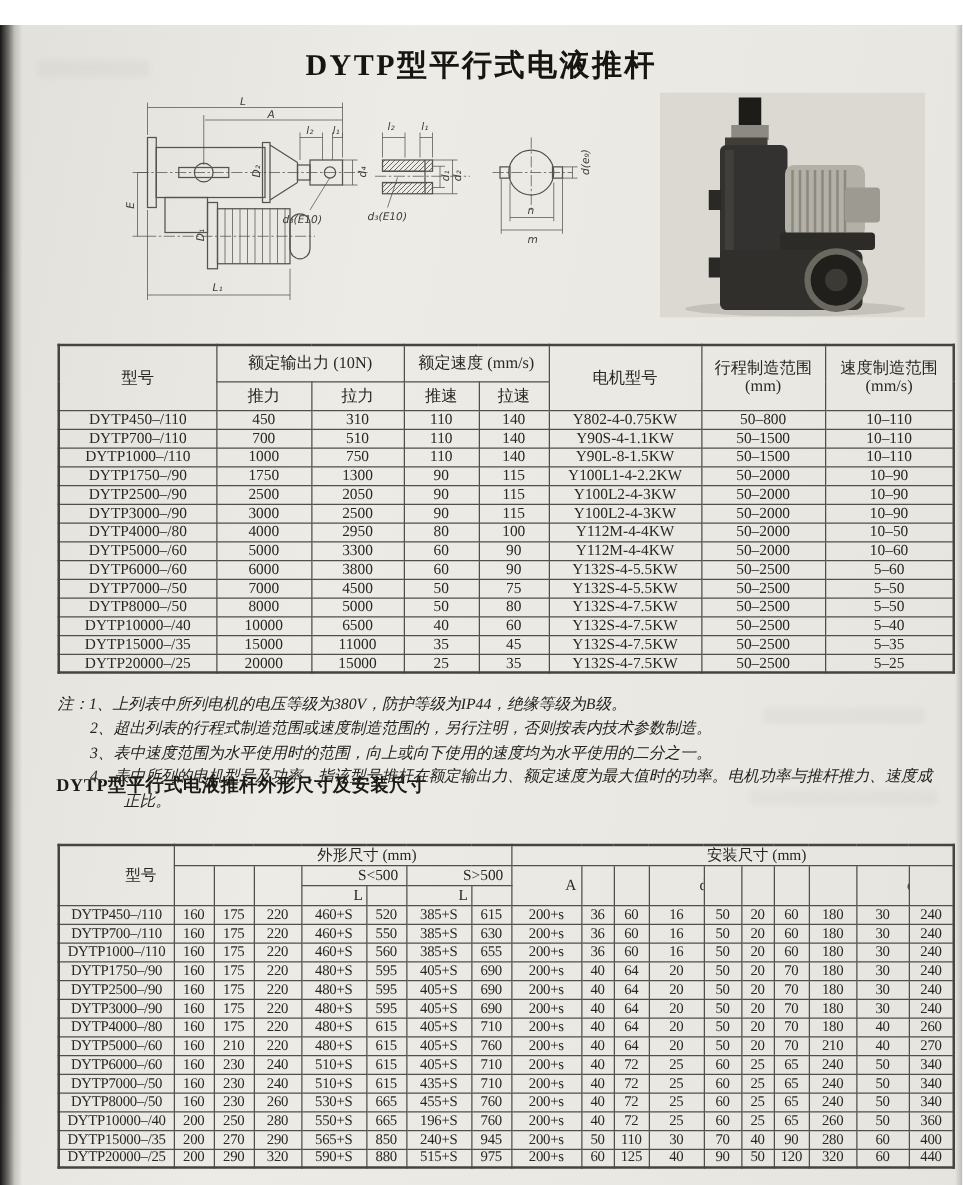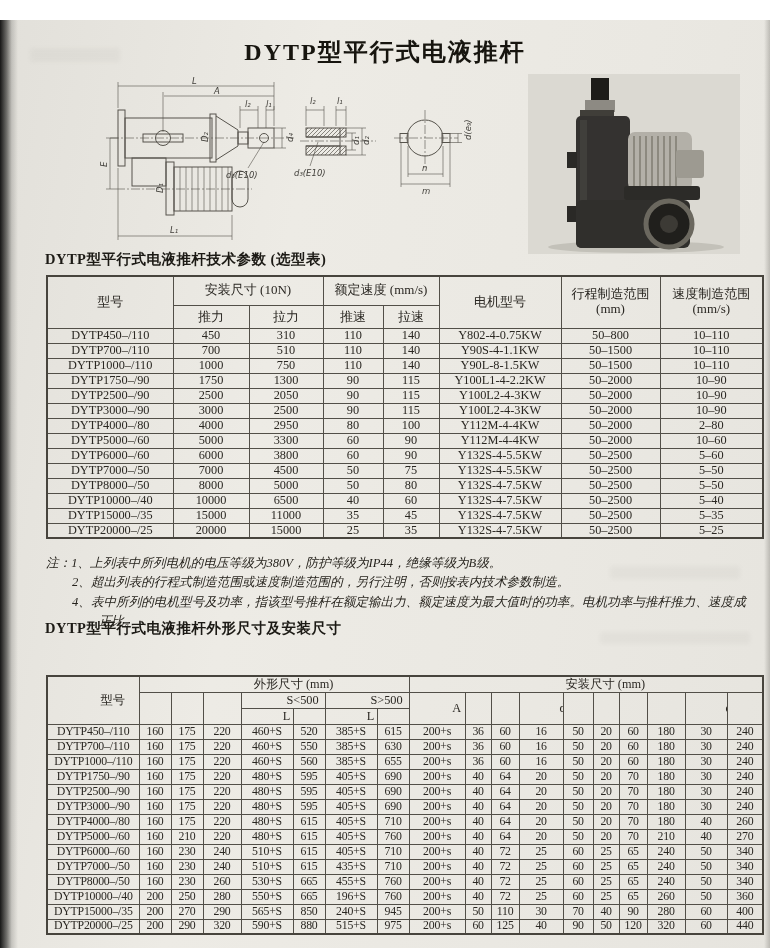--- a/index.html
+++ b/index.html
@@ -155,37 +155,36 @@
       <rect x="100" y="58" width="64" height="58" rx="7" fill="#b3b0a8"></rect>
       <path d="M106 62 V112 M112 62 V112 M118 62 V112 M124 62 V112 M130 62 V112 M136 62 V112 M142 62 V112 M148 62 V112" stroke="#8c897f" stroke-width="2"></path>
       <rect x="148" y="76" width="28" height="28" rx="3" fill="#9d9a91"></rect>
       <rect x="96" y="112" width="76" height="14" rx="3" fill="#2c2b28"></rect>
       <rect x="48" y="126" width="114" height="48" rx="6" fill="#302f2c"></rect>
       <circle cx="141" cy="150" r="23" fill="#201f1c" stroke="#6b685f" stroke-width="5"></circle>
       <circle cx="141" cy="150" r="9" fill="#3c3a35"></circle>
     </svg>
   </div>
 
-  <div class="sec-title" id="sec1-title">DYTP型平行式电液推杆技术参数 (选型表)</div>
 
   <table id="spec-table">
     <colgroup>
       <col style="width:126px">
         <col style="width:76px">
         <col style="width:74px">
         <col style="width:60px">
       <col style="width:56px">
         <col style="width:122px">
         <col style="width:99px">
         <col style="width:103px">
     </colgroup>
     <thead>
       <tr>
         <th rowspan="2">型号</th>
-        <th colspan="2">安装尺寸 (10N)</th>
+        <th colspan="2">额定输出力 (10N)</th>
         <th colspan="2">额定速度 (mm/s)</th>
         <th rowspan="2">电机型号</th>
         <th rowspan="2">行程制造范围 (mm)</th>
         <th rowspan="2">速度制造范围 (mm/s)</th>
       </tr>
       <tr>
         <th>推力</th>
         <th>拉力</th>
         <th>推速</th>
         <th>拉速</th>
@@ -253,21 +252,21 @@
           <td>10–90</td>
         </tr>
         <tr>
           <td>DYTP4000–/80</td>
           <td>4000</td>
           <td>2950</td>
           <td>80</td>
           <td>100</td>
           <td>Y112M-4-4KW</td>
           <td>50–2000</td>
-          <td>2–80</td>
+          <td>10–50</td>
         </tr>
         <tr>
           <td>DYTP5000–/60</td>
           <td>5000</td>
           <td>3300</td>
           <td>60</td>
           <td>90</td>
           <td>Y112M-4-4KW</td>
           <td>50–2000</td>
           <td>10–60</td>
@@ -331,20 +330,21 @@
           <td>Y132S-4-7.5KW</td>
           <td>50–2500</td>
           <td>5–25</td>
         </tr>
       </tbody>
   </table>
 
   <div class="notes">
     <div class="note"><span>注：</span><span>1、上列表中所列电机的电压等级为380V，防护等级为IP44，绝缘等级为B级。</span></div>
     <div class="note cont"><span>2、超出列表的行程式制造范围或速度制造范围的，另行注明，否则按表内技术参数制造。</span></div>
+    <div class="note cont"><span>3、表中速度范围为水平使用时的范围，向上或向下使用的速度均为水平使用的二分之一。</span></div>
     <div class="note cont"><span>4、表中所列的电机型号及功率，指该型号推杆在额定输出力、额定速度为最大值时的功率。电机功率与推杆推力、速度成正比。</span></div>
   </div>
 
   <div class="sec-title" id="sec2-title">DYTP型平行式电液推杆外形尺寸及安装尺寸</div>
 
   <table id="dim-table">
     <colgroup>
       <col style="width:92px">
         <col style="width:32px">
         <col style="width:32px">

